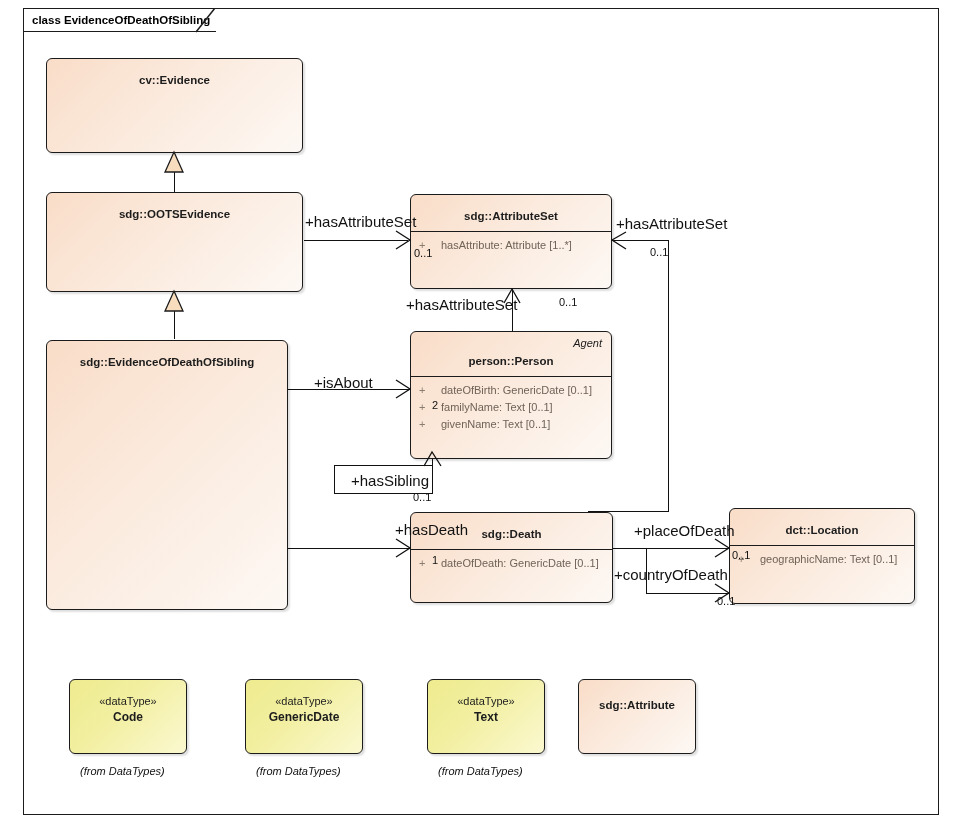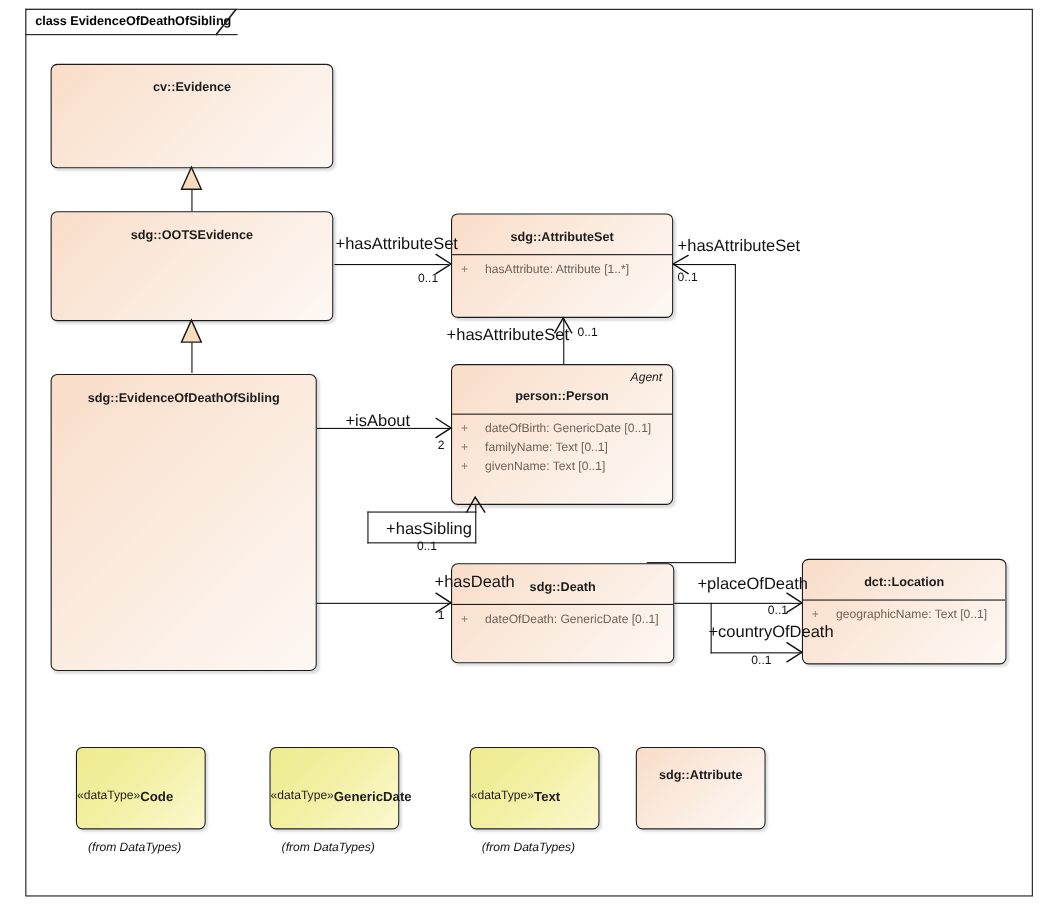--- a/index.html
+++ b/index.html
@@ -104,21 +104,21 @@
 
   
   .dt-box {
     position: absolute;
     box-sizing: border-box;
     border: 1.2px solid #1b1b1b;
     border-radius: 6px;
     background: linear-gradient(135deg, #eeeb8f 0%, #f2efa0 40%, #fbf8d0 100%);
     box-shadow: 2px 2px 2px rgba(0,0,0,0.13);
     display: flex;
-    flex-direction: row;
+    flex-direction: column;
     align-items: center;
     padding-top: 14px;
     z-index: 2;
   }
   .dt-stereo {
     font-size: 11px;
     color: #1c1c1c;
     line-height: 15px;
   }
   .dt-name {
@@ -150,20 +150,21 @@
     color: #111;
     white-space: nowrap;
     z-index: 3;
   }
   .mult-label {
     position: absolute;
     font-size: 11px;
     color: #111;
     white-space: nowrap;
     z-index: 3;
+    margin-left: 34px;
   }
   svg.overlay {
     position: absolute;
     left: 0;
     top: 0;
     width: 966px;
     height: 824px;
     overflow: visible;
     pointer-events: none;
     z-index: 4;
@@ -244,21 +245,21 @@
 
 <span class="edge-label" style="left:351px; top:472px;">+hasSibling</span>
 <span class="mult-label" style="left:379px; top:491px;">0..1</span>
 
 <span class="edge-label" style="left:347px; top:521px;margin-left:48px;">+hasDeath</span>
 <span class="mult-label" style="left:398px; top:554px;">1</span>
 
 <span class="edge-label" style="left:634px; top:522px;">+placeOfDeath</span>
 <span class="mult-label" style="left:698px; top:549px;">0..1</span>
 
-<span class="edge-label" style="left:644px; top:566px;">+countryOfDeath</span>
+<span class="edge-label" style="left:614px; top:566px;">+countryOfDeath</span>
 <span class="mult-label" style="left:683px; top:595px;">0..1</span>
 
 <div class="uml-box" style="left:46px; top:58px; width:257px; height:95px;">
   <div class="uml-header">cv::Evidence</div>
 </div>
 
 <div class="uml-box" style="left:46px; top:192px; width:257px; height:100px;">
   <div class="uml-header">sdg::OOTSEvidence</div>
 </div>
 

